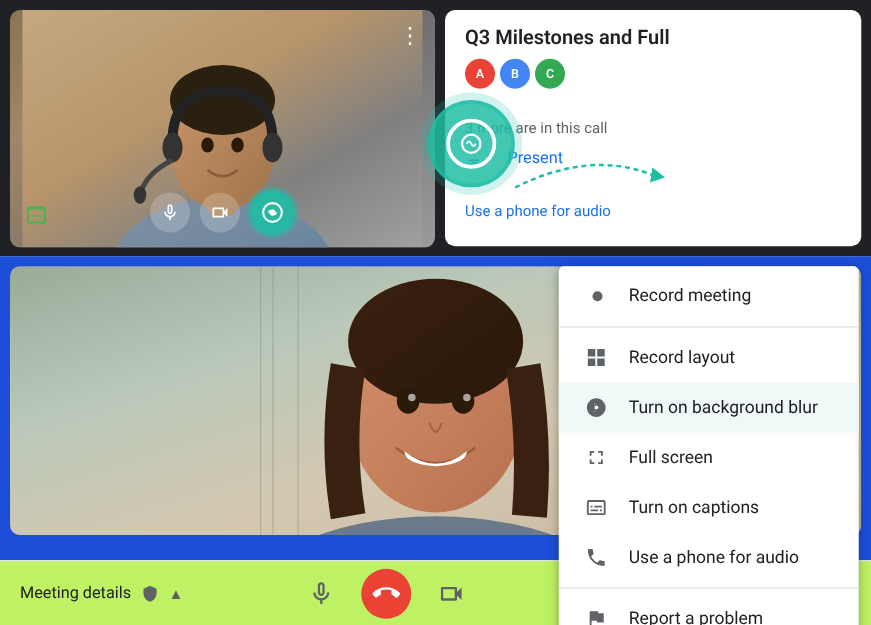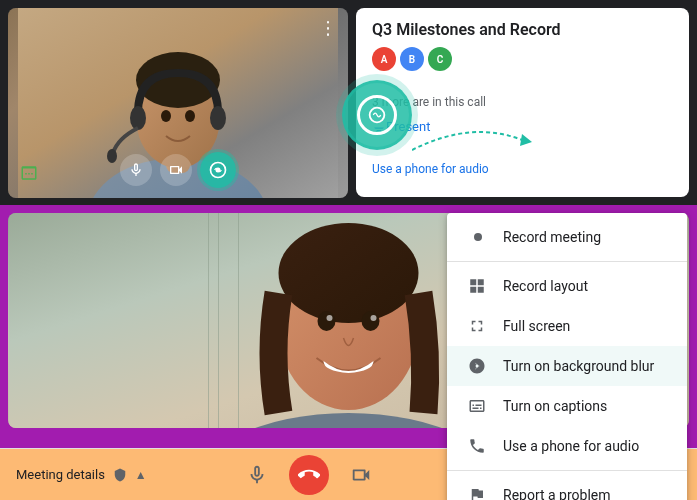--- a/index.html
+++ b/index.html
@@ -144,21 +144,21 @@
     .panel-text {
       font-size: 12px;
       color: #5f6368;
       margin-bottom: 6px;
       margin-top: 24px;
     }
 
     .panel-btn {
       display: flex;
       align-items: center;
-      gap: 0;
+      gap: 20px;
       font-size: 13px;
       color: #1a73e8;
       cursor: pointer;
       padding: 4px 0;
     }
 
     
     .effects-circle-overlay {
       position: absolute;
       width: 70px;
@@ -190,21 +190,21 @@
     .arrow-connector {
       position: absolute;
       left: 412px;
       top: 120px;
       z-index: 11;
     }
 
     
     .bottom-section {
       height: 255px;
-      background: #a21caf;
+      background: #1d4ed8;
       position: relative;
       display: flex;
     }
 
     .video-bottom {
       width: 100%;
       height: 215px;
       margin: 8px;
       border-radius: 8px;
       overflow: hidden;
@@ -270,21 +270,21 @@
       margin: 4px 0;
     }
 
     
     .bottom-toolbar {
       position: absolute;
       bottom: 0;
       left: 0;
       right: 0;
       height: 52px;
-      background: #fdba74;
+      background: #bef264;
       display: flex;
       align-items: center;
       justify-content: space-between;
       padding: 0 16px;
       border-top: 1px solid #e0e0e0;
     }
 
     .toolbar-left {
       display: flex;
       align-items: center;
@@ -452,21 +452,21 @@
     </div>
 
     <div class="top-pip-icon">
       <svg width="18" height="18" viewBox="0 0 24 24" fill="#4CAF50">
         <path d="M9 12H7v2h2v-2zm4 0h-2v2h2v-2zm4 0h-2v2h2v-2zM20 3H4c-1.1 0-2 .9-2 2v14c0 1.1.9 2 2 2h16c1.1 0 2-.9 2-2V5c0-1.1-.9-2-2-2zm0 16H4V6h16v13z"></path>
       </svg>
     </div>
   </div>
 
   <div class="right-panel">
-    <div class="meeting-title">Q3 Milestones and Record</div>
+    <div class="meeting-title">Q3 Milestones and Full</div>
     <div class="avatars-row">
       <div class="avatar red">A</div>
       <div class="avatar blue">B</div>
       <div class="avatar green">C</div>
     </div>
     <div class="panel-text">3 more are in this call</div>
     <div class="panel-btn">
       <svg width="14" height="14" viewBox="0 0 24 24" fill="#1a73e8">
           <path d="M20 3H4v10c0 1.1.9 2 2 2h6v2H8v2h8v-2h-4v-2h6c1.1 0 2-.9 2-2V3zm0 10H4V3h16v10z"></path>
         </svg>
@@ -556,37 +556,37 @@
 
     <div class="menu-item">
       <div class="menu-icon">
         <svg width="18" height="18" viewBox="0 0 24 24" fill="#5f6368">
           <path d="M3 3h8v8H3zm10 0h8v8h-8zM3 13h8v8H3zm10 0h8v8h-8z"></path>
         </svg>
       </div>
       <span>Record layout</span>
     </div>
 
-    <div class="menu-item">
-      <div class="menu-icon">
-        <svg width="18" height="18" viewBox="0 0 24 24" fill="#5f6368">
-          <path d="M7 14H5v5h5v-2H7v-3zm-2-4h2V7h3V5H5v5zm12 7h-3v2h5v-5h-2v3zM14 5v2h3v3h2V5h-5z"></path>
-        </svg>
-      </div>
-      <span>Full screen</span>
-    </div>
-
     <div class="menu-item highlighted">
       <div class="menu-icon">
         <svg width="18" height="18" viewBox="0 0 24 24" fill="#5f6368">
           <path d="M12 2C6.48 2 2 6.48 2 12s4.48 10 10 10 10-4.48 10-10S17.52 2 12 2zm-2 14.5v-9l6 4.5-6 4.5z"></path>
           <circle cx="12" cy="12" r="3" fill="none" stroke="#5f6368" stroke-width="1.5"></circle>
         </svg>
       </div>
       <span>Turn on background blur</span>
+    </div>
+
+    <div class="menu-item">
+      <div class="menu-icon">
+        <svg width="18" height="18" viewBox="0 0 24 24" fill="#5f6368">
+          <path d="M7 14H5v5h5v-2H7v-3zm-2-4h2V7h3V5H5v5zm12 7h-3v2h5v-5h-2v3zM14 5v2h3v3h2V5h-5z"></path>
+        </svg>
+      </div>
+      <span>Full screen</span>
     </div>
 
     <div class="menu-item">
       <div class="menu-icon">
         <svg width="18" height="18" viewBox="0 0 24 24" fill="#5f6368">
           <path d="M20 4H4c-1.1 0-2 .9-2 2v12c0 1.1.9 2 2 2h16c1.1 0 2-.9 2-2V6c0-1.1-.9-2-2-2zm0 14H4V6h16v12zM6 10h2v2H6zm0 4h8v2H6zm10 0h2v2h-2zm-6-4h8v2h-8z"></path>
         </svg>
       </div>
       <span>Turn on captions</span>
     </div>

